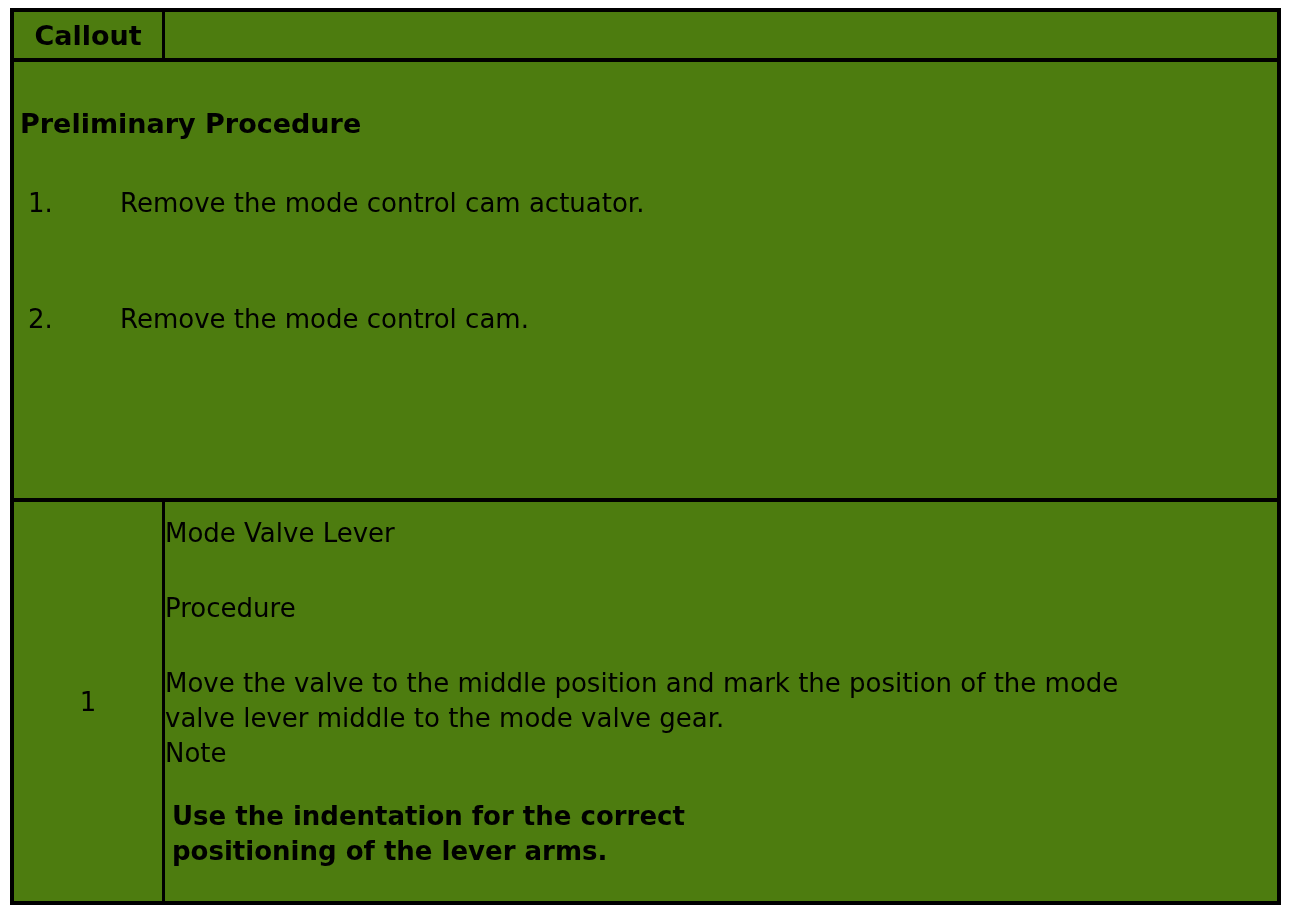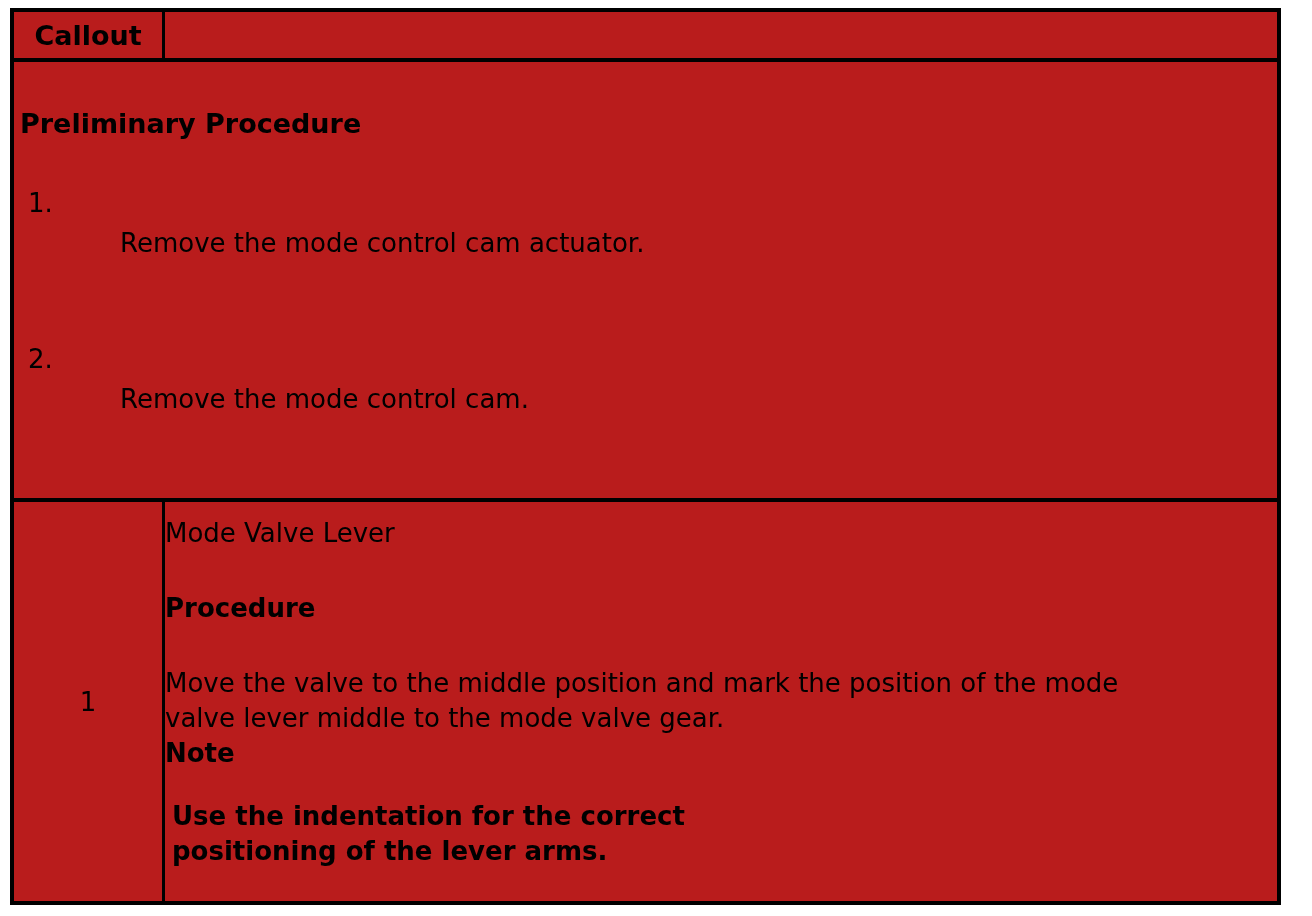--- a/index.html
+++ b/index.html
@@ -12,21 +12,21 @@
   }
   .doc-table {
     position: absolute;
     left: 10px;
     top: 8px;
     width: 1271px;
     height: 897px;
     border: 4px solid #000000;
     display: flex;
     flex-direction: column;
-    background: #b91c1c;
+    background: #4d7c0f;
   }
   
   .header-row {
     display: flex;
     height: 50px;
     flex: 0 0 auto;
     border-bottom: 4px solid #000000;
   }
   .callout-col {
     width: 151px;
@@ -60,41 +60,41 @@
     font-size: 26px;
     line-height: 35px;
   }
   .step-1 { margin-top: 45px; }
   .step-2 { margin-top: 81px; }
   .step-num {
     flex: 0 0 auto;
     width: 92px;
     margin-left: 14px;
   }
-  .step-text { flex: 1 1 auto; margin-top: 40px; }
+  .step-text { flex: 1 1 auto; }
   
   .body-row {
     display: flex;
     flex: 1 1 auto;
   }
   .callout-cell {
     display: flex;
     align-items: center;
     justify-content: center;
     font-size: 26px;
   }
   .comp-cell {
     padding-left: 0;
     padding-right: 30px;
     font-size: 26px;
     line-height: 35px;
     overflow: hidden;
   }
   .comp-name { margin-top: 14px; }
-  .bold-label { font-weight: bold; }
+  .bold-label { font-weight: normal; }
   .proc-label { margin-top: 40px; }
   .proc-text {
     margin-top: 40px;
     white-space: pre-line;
   }
   .note-label { margin-top: 0; }
   .note-text {
     margin-top: 28px;
     margin-left: 7px;
     white-space: pre-line;

